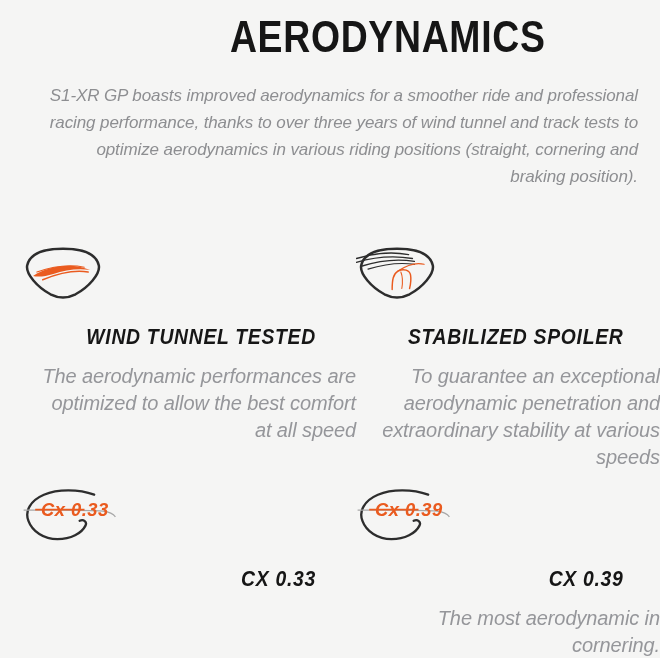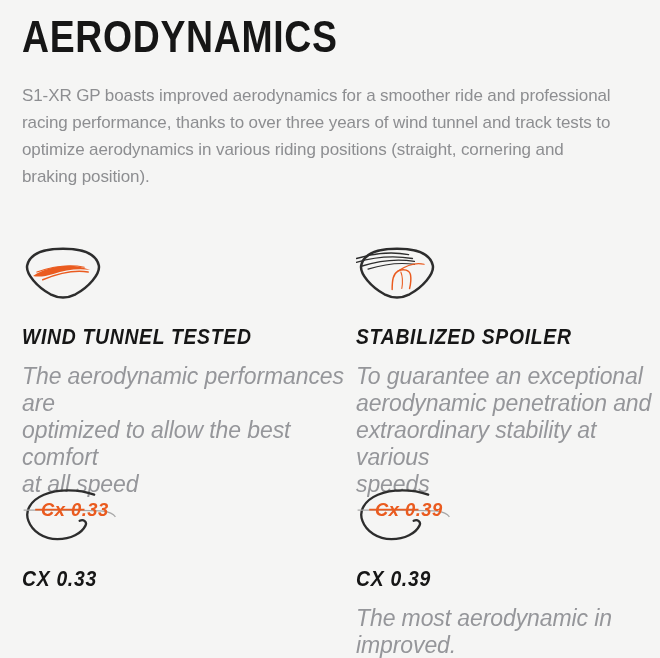--- a/index.html
+++ b/index.html
@@ -2,40 +2,41 @@
 <html><head>
 <meta charset="utf-8">
 <style>
   * { margin: 0; padding: 0; box-sizing: border-box; }
   html, body {
     width: 660px; height: 658px;
     overflow: hidden;
     background: #f5f5f4;
     font-family: "Liberation Sans", sans-serif;
   }
-  .section { padding: 14px 22px 0 22px; }
+  .section { padding: 14px 22px 0 22px; text-align: right; }
 
   .page-title {
     font-size: 44px;
     font-weight: 800;
     color: #161616;
     letter-spacing: 0.8px;
     line-height: 46px;
     transform: scaleX(0.85);
     transform-origin: left center;
     white-space: nowrap;
   }
 
   .intro {
     margin-top: 22px;
     font-size: 17px;
     line-height: 27px;
     color: #8d8e91;
     white-space: pre-line;
     letter-spacing: -0.1px;
+    font-style: italic;
   }
 
   .features {
     margin-top: 54px;
     display: grid;
     grid-template-columns: 334px 304px;
     grid-template-rows: 242px auto;
     font-style: italic;
   }
 
@@ -50,21 +51,21 @@
     color: #161616;
     letter-spacing: 0.8px;
     line-height: 26px;
     transform: scaleX(0.88);
     transform-origin: left center;
     white-space: nowrap;
   }
 
   .feature-desc {
     margin-top: 13px;
-    font-size: 23px;
+    font-size: 20px;
     line-height: 27px;
     color: #95969a;
     white-space: pre-line;
     letter-spacing: -0.1px;
   }
 
   .cx-text {
     font-family: "Liberation Sans", sans-serif;
     font-weight: bold;
     font-size: 19px;
@@ -135,17 +136,17 @@
     <div class="feature">
       <div class="feature-icon">
         <svg width="96" height="58" viewBox="0 0 98 60" fill="none">
           <path d="M74 9 C58 3 36 3 22 9 C8 15 2 26 6 36 C10 47 22 55 36 55 C50 55 61 49 65 41 C67 37 63 34 59 36" stroke="#2d2d2d" stroke-width="2.4" stroke-linecap="round"></path>
           <path d="M1 25 C40 25 66 24.5 83 26 C90 26.8 94 29 96 32" stroke="#a8a8a8" stroke-width="1.2"></path>
           <text class="cx-text" x="19" y="31.5" fill="#ea5b1f">Cx 0.39</text>
           <path d="M13 24.5 H64" stroke="#ea5b1f" stroke-width="1.8"></path>
         </svg>
       </div>
       <h2 class="feature-title">CX 0.39</h2>
-      <p class="feature-desc">The most aerodynamic in improved.</p>
+      <p class="feature-desc">The most aerodynamic in cornering.</p>
     </div>
 
   </div>
 </div>
 
 </body></html>

